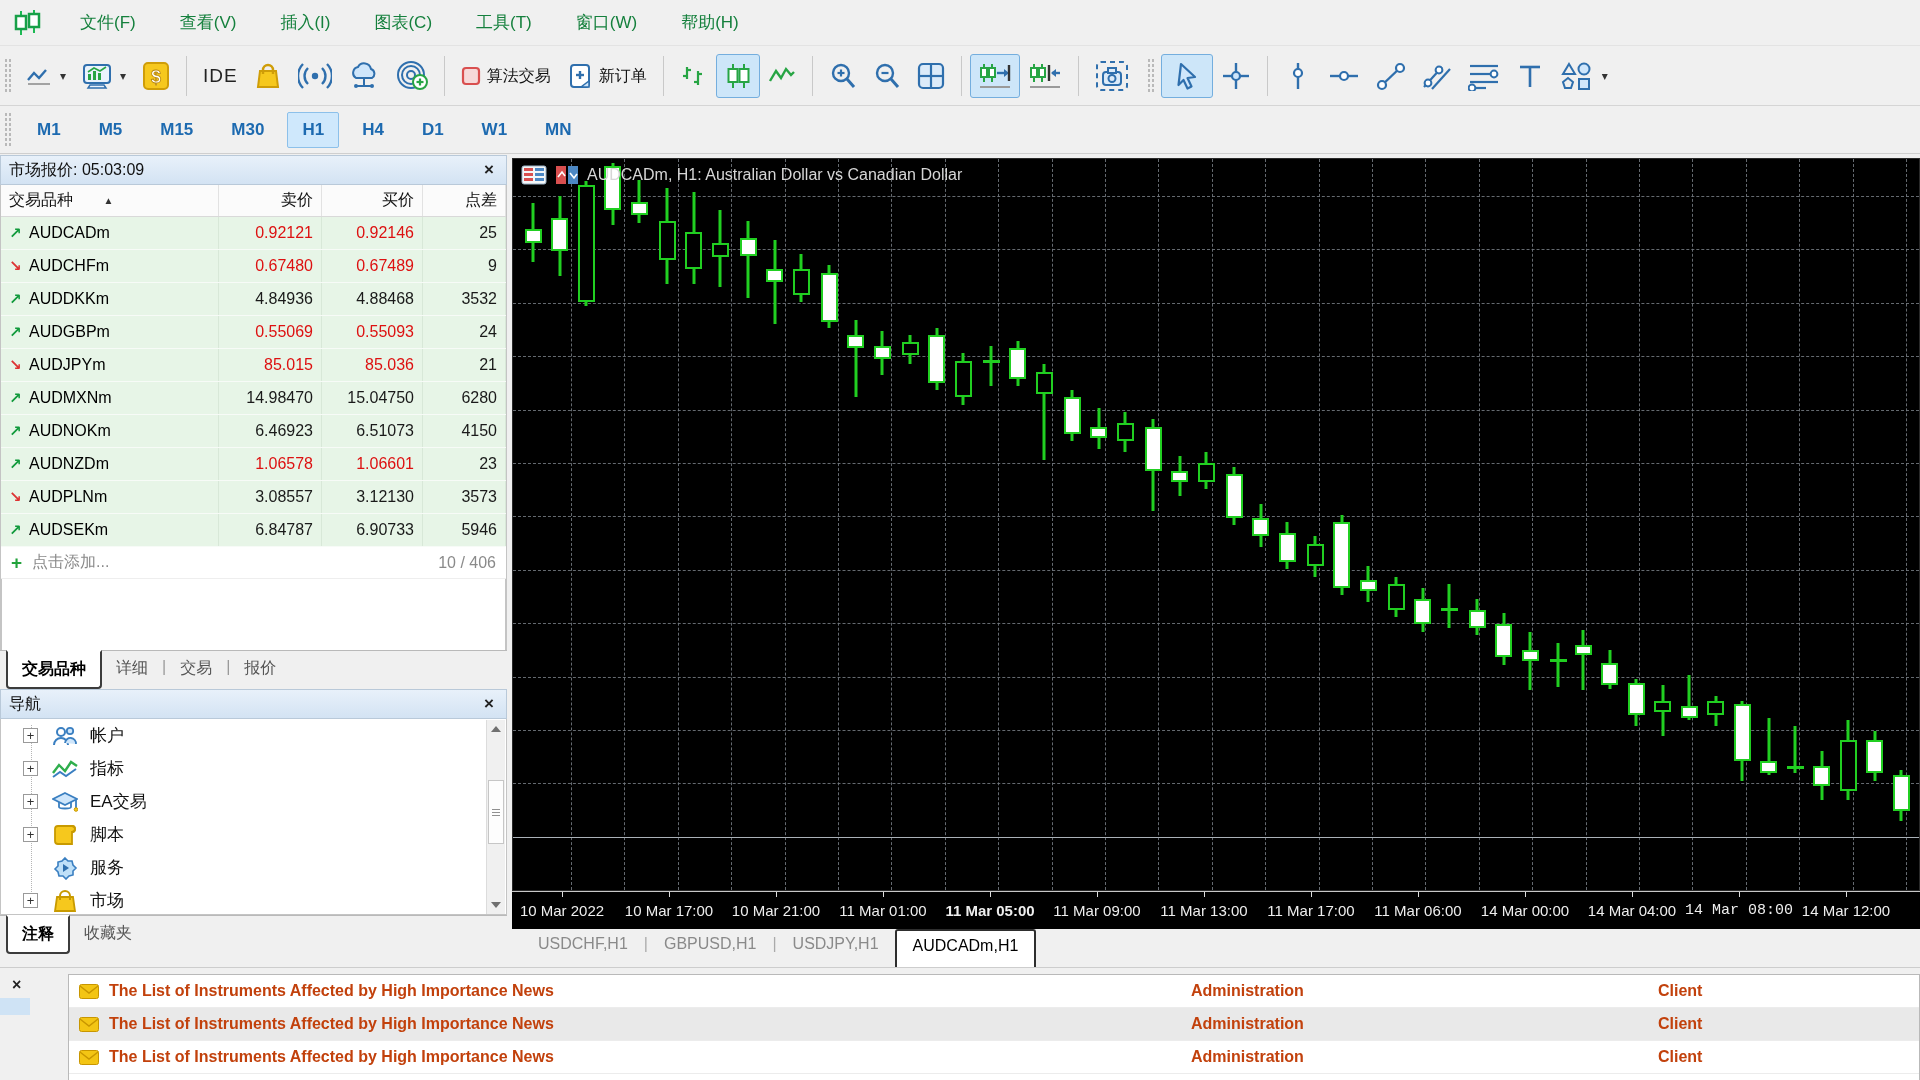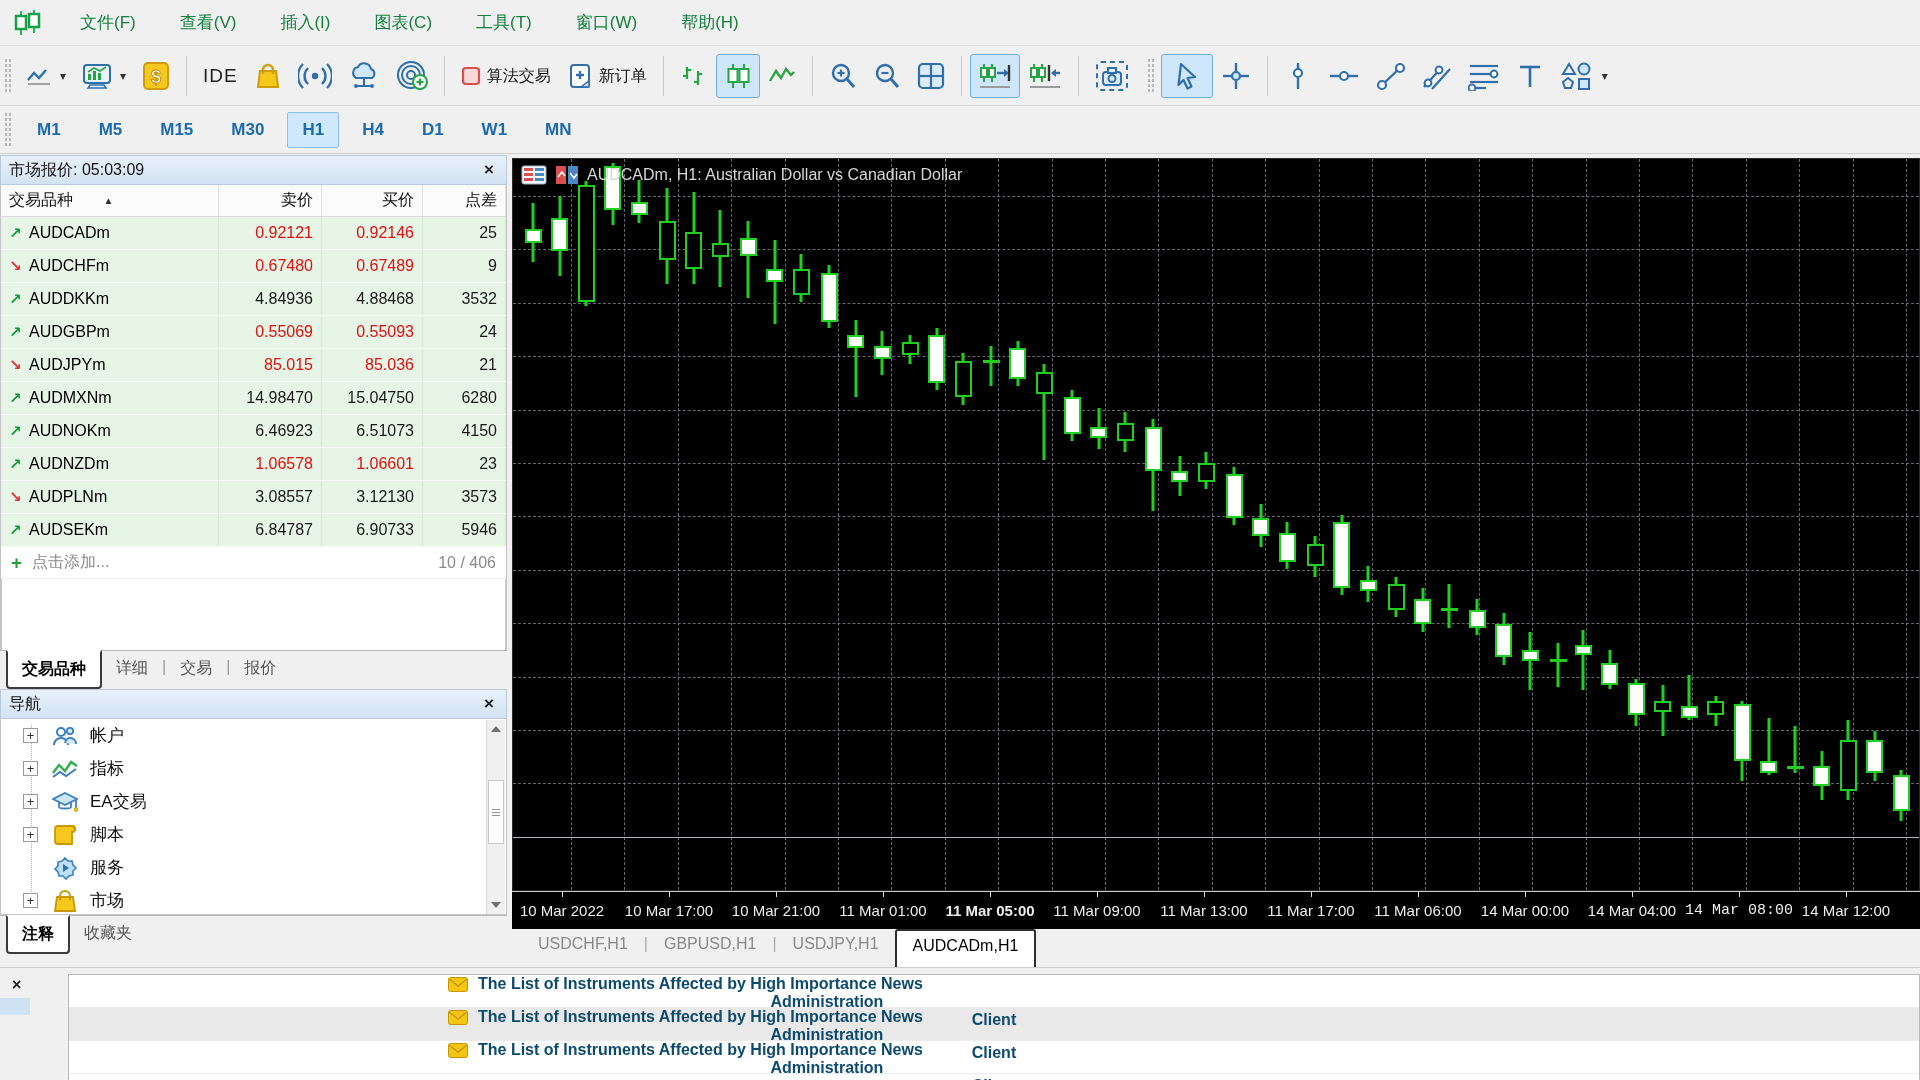--- a/index.html
+++ b/index.html
@@ -96,21 +96,21 @@
   .ctab.sel { background:#fff; border:2px solid #2e2e2e; border-bottom:none; border-radius:3px 3px 0 0; color:#000; height:38px; }
   .ctab-sep { color:#aaa; padding-top:6px; }
 
   
   .toolbox { position:absolute; left:0; top:967px; width:1920px; height:113px; background:#f0f0f0; border-top:1px solid #cdcdcd; overflow:hidden; }
   .tb-x { position:absolute; left:12px; top:8px; font-size:16px; font-weight:bold; color:#222; }
   .tb-strip { position:absolute; left:0; top:30px; width:30px; height:17px; background:#cfe3f5; }
   .tb-content { position:absolute; left:68px; top:6px; right:0; bottom:-26px; background:#fff; border:1px solid #b9b9b9; }
   .tb-head { display:flex; height:27px; border-bottom:1px solid #c9c9c9; font-size:16px; color:#111; }
   .tb-head > div { padding:3px 10px; border-right:1px solid #e0e0e0; }
-  .tb-row { display:flex; height:33px; border-bottom:1px solid #ececec; font-size:16px; font-weight:bold; color:#0c4a6e; align-items:center;flex-direction:column; }
+  .tb-row { display:flex; height:33px; border-bottom:1px solid #ececec; font-size:16px; font-weight:bold; color:#c2410c; align-items:center; }
   .tb-row.sel { background:#e9e9e9; }
   .col-subj { width:1112px; display:flex; align-items:center; gap:10px; padding:0 10px; }
   .col-from { width:467px; padding:0 10px; } .col-to { flex:1; padding:0 10px; }
 
   svg { display:block; }
 </style>
 </head>
 <body>
 
 <div id="app">

